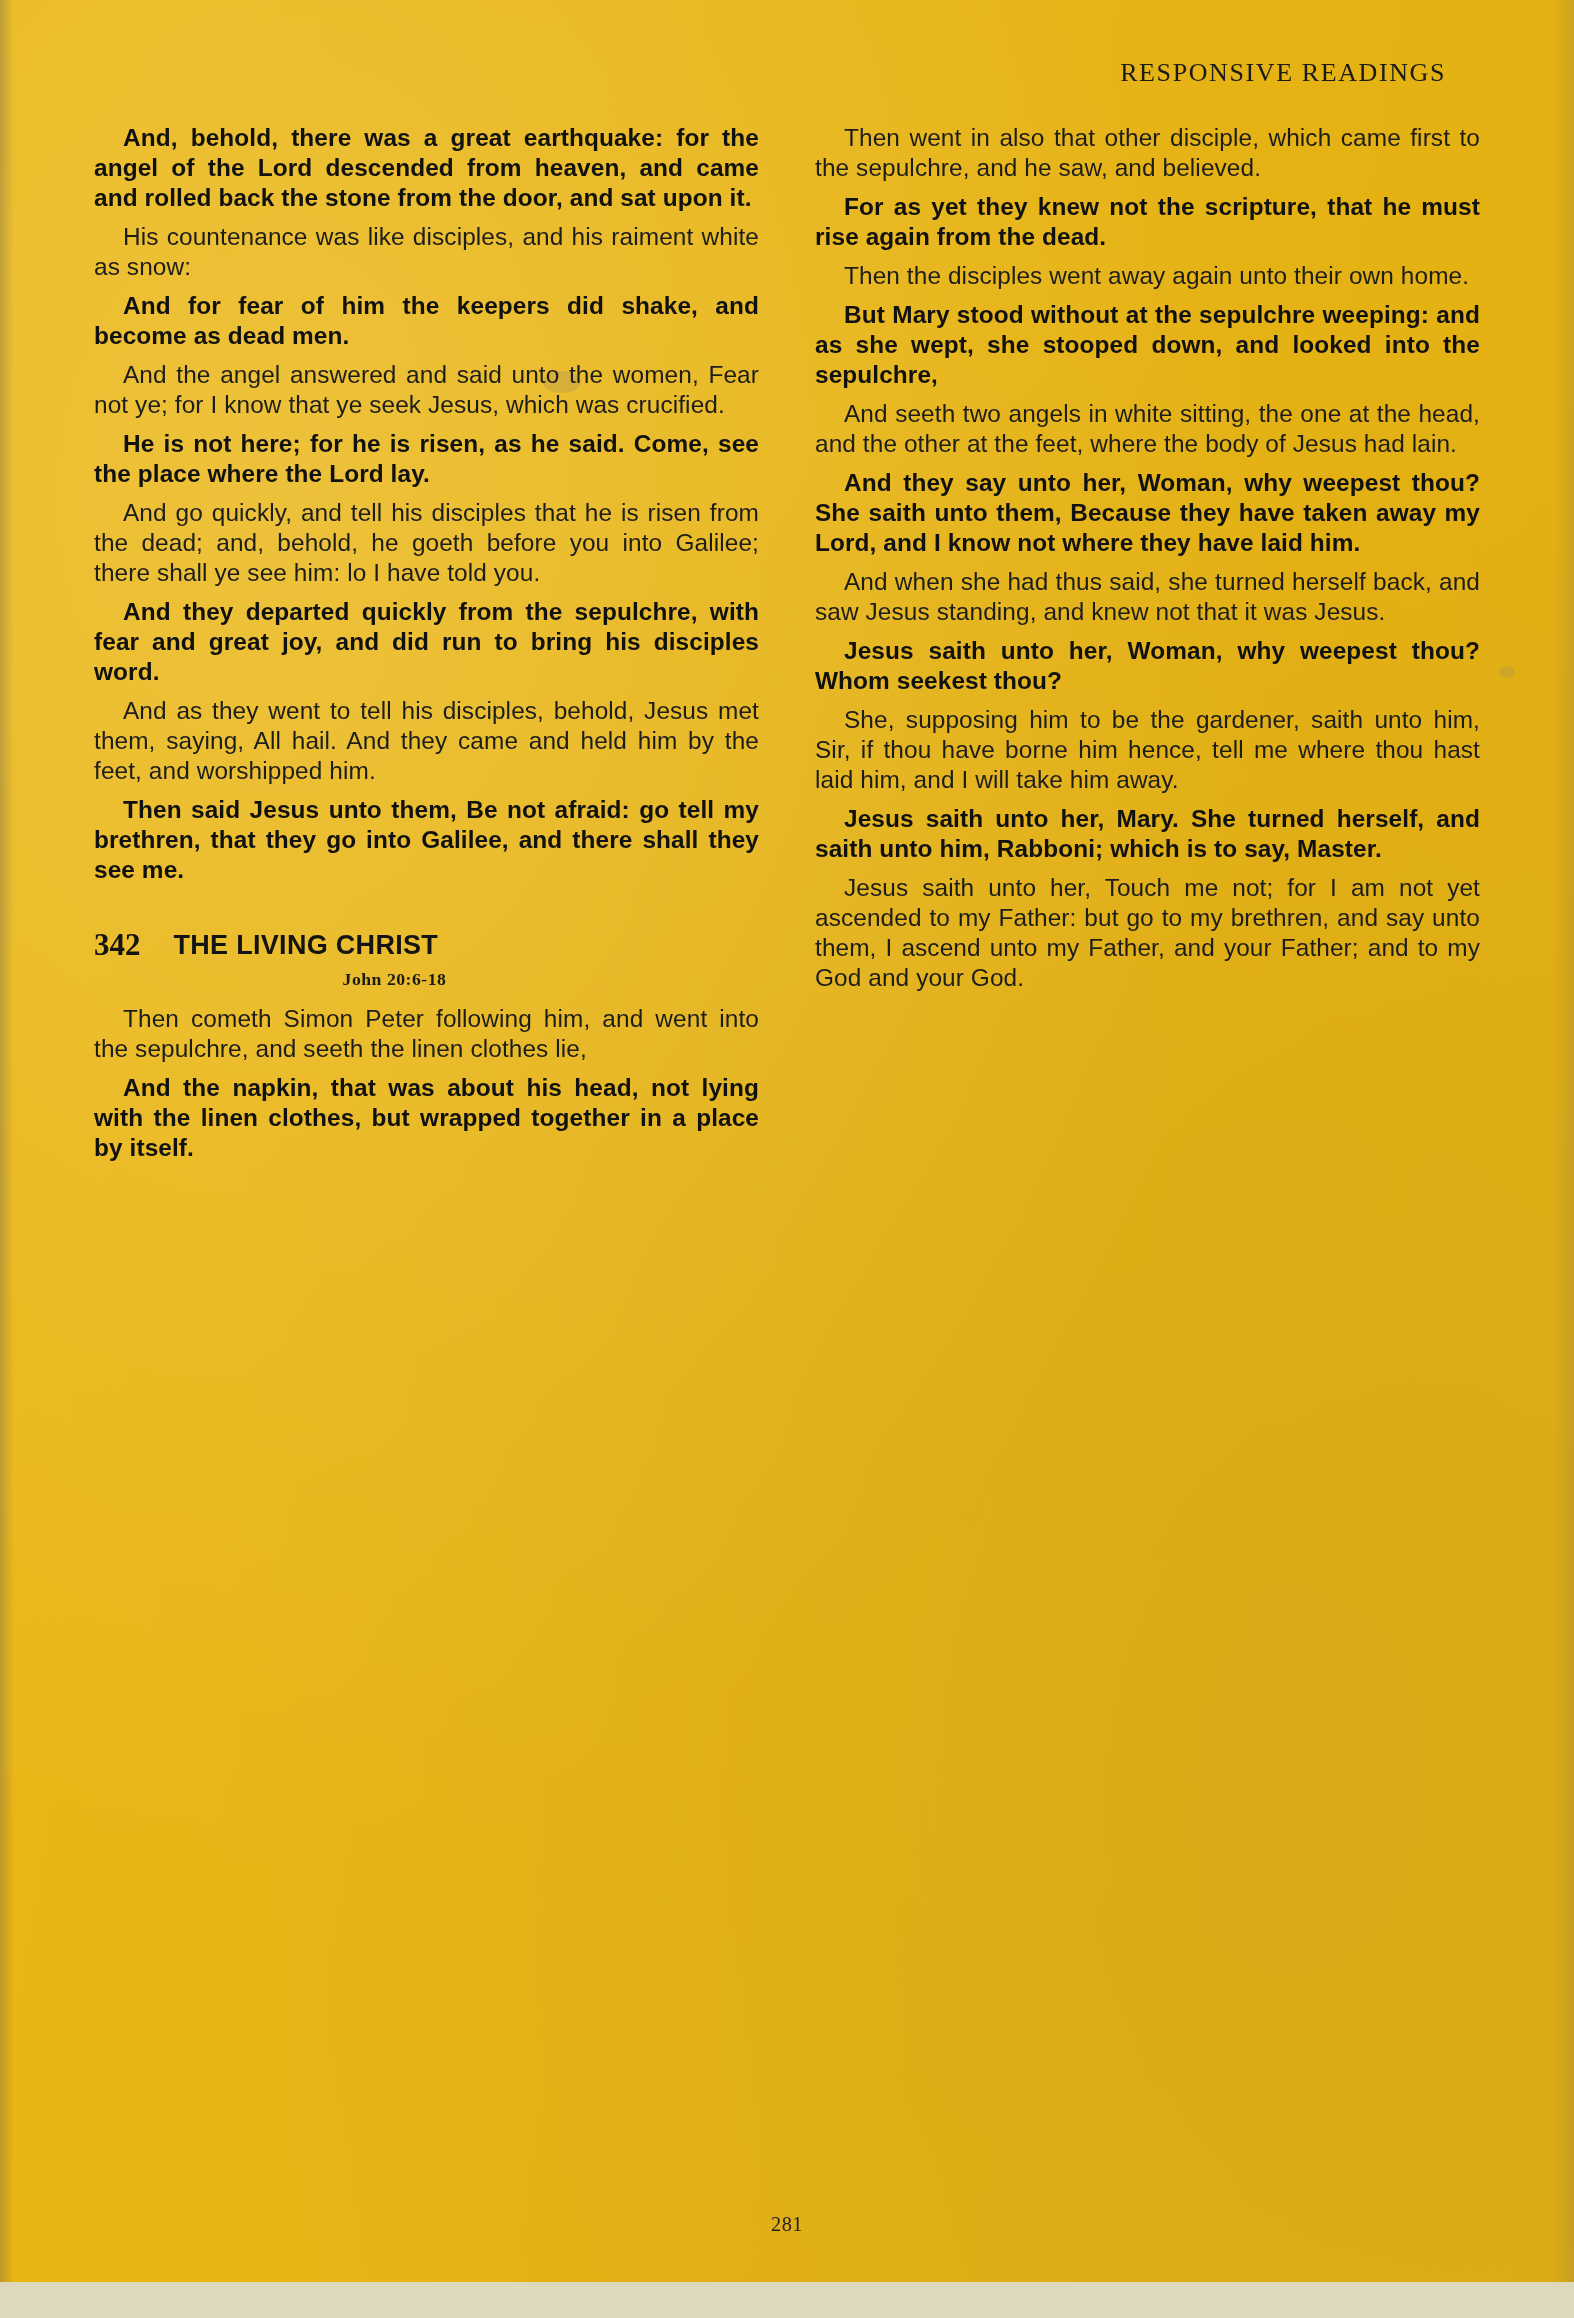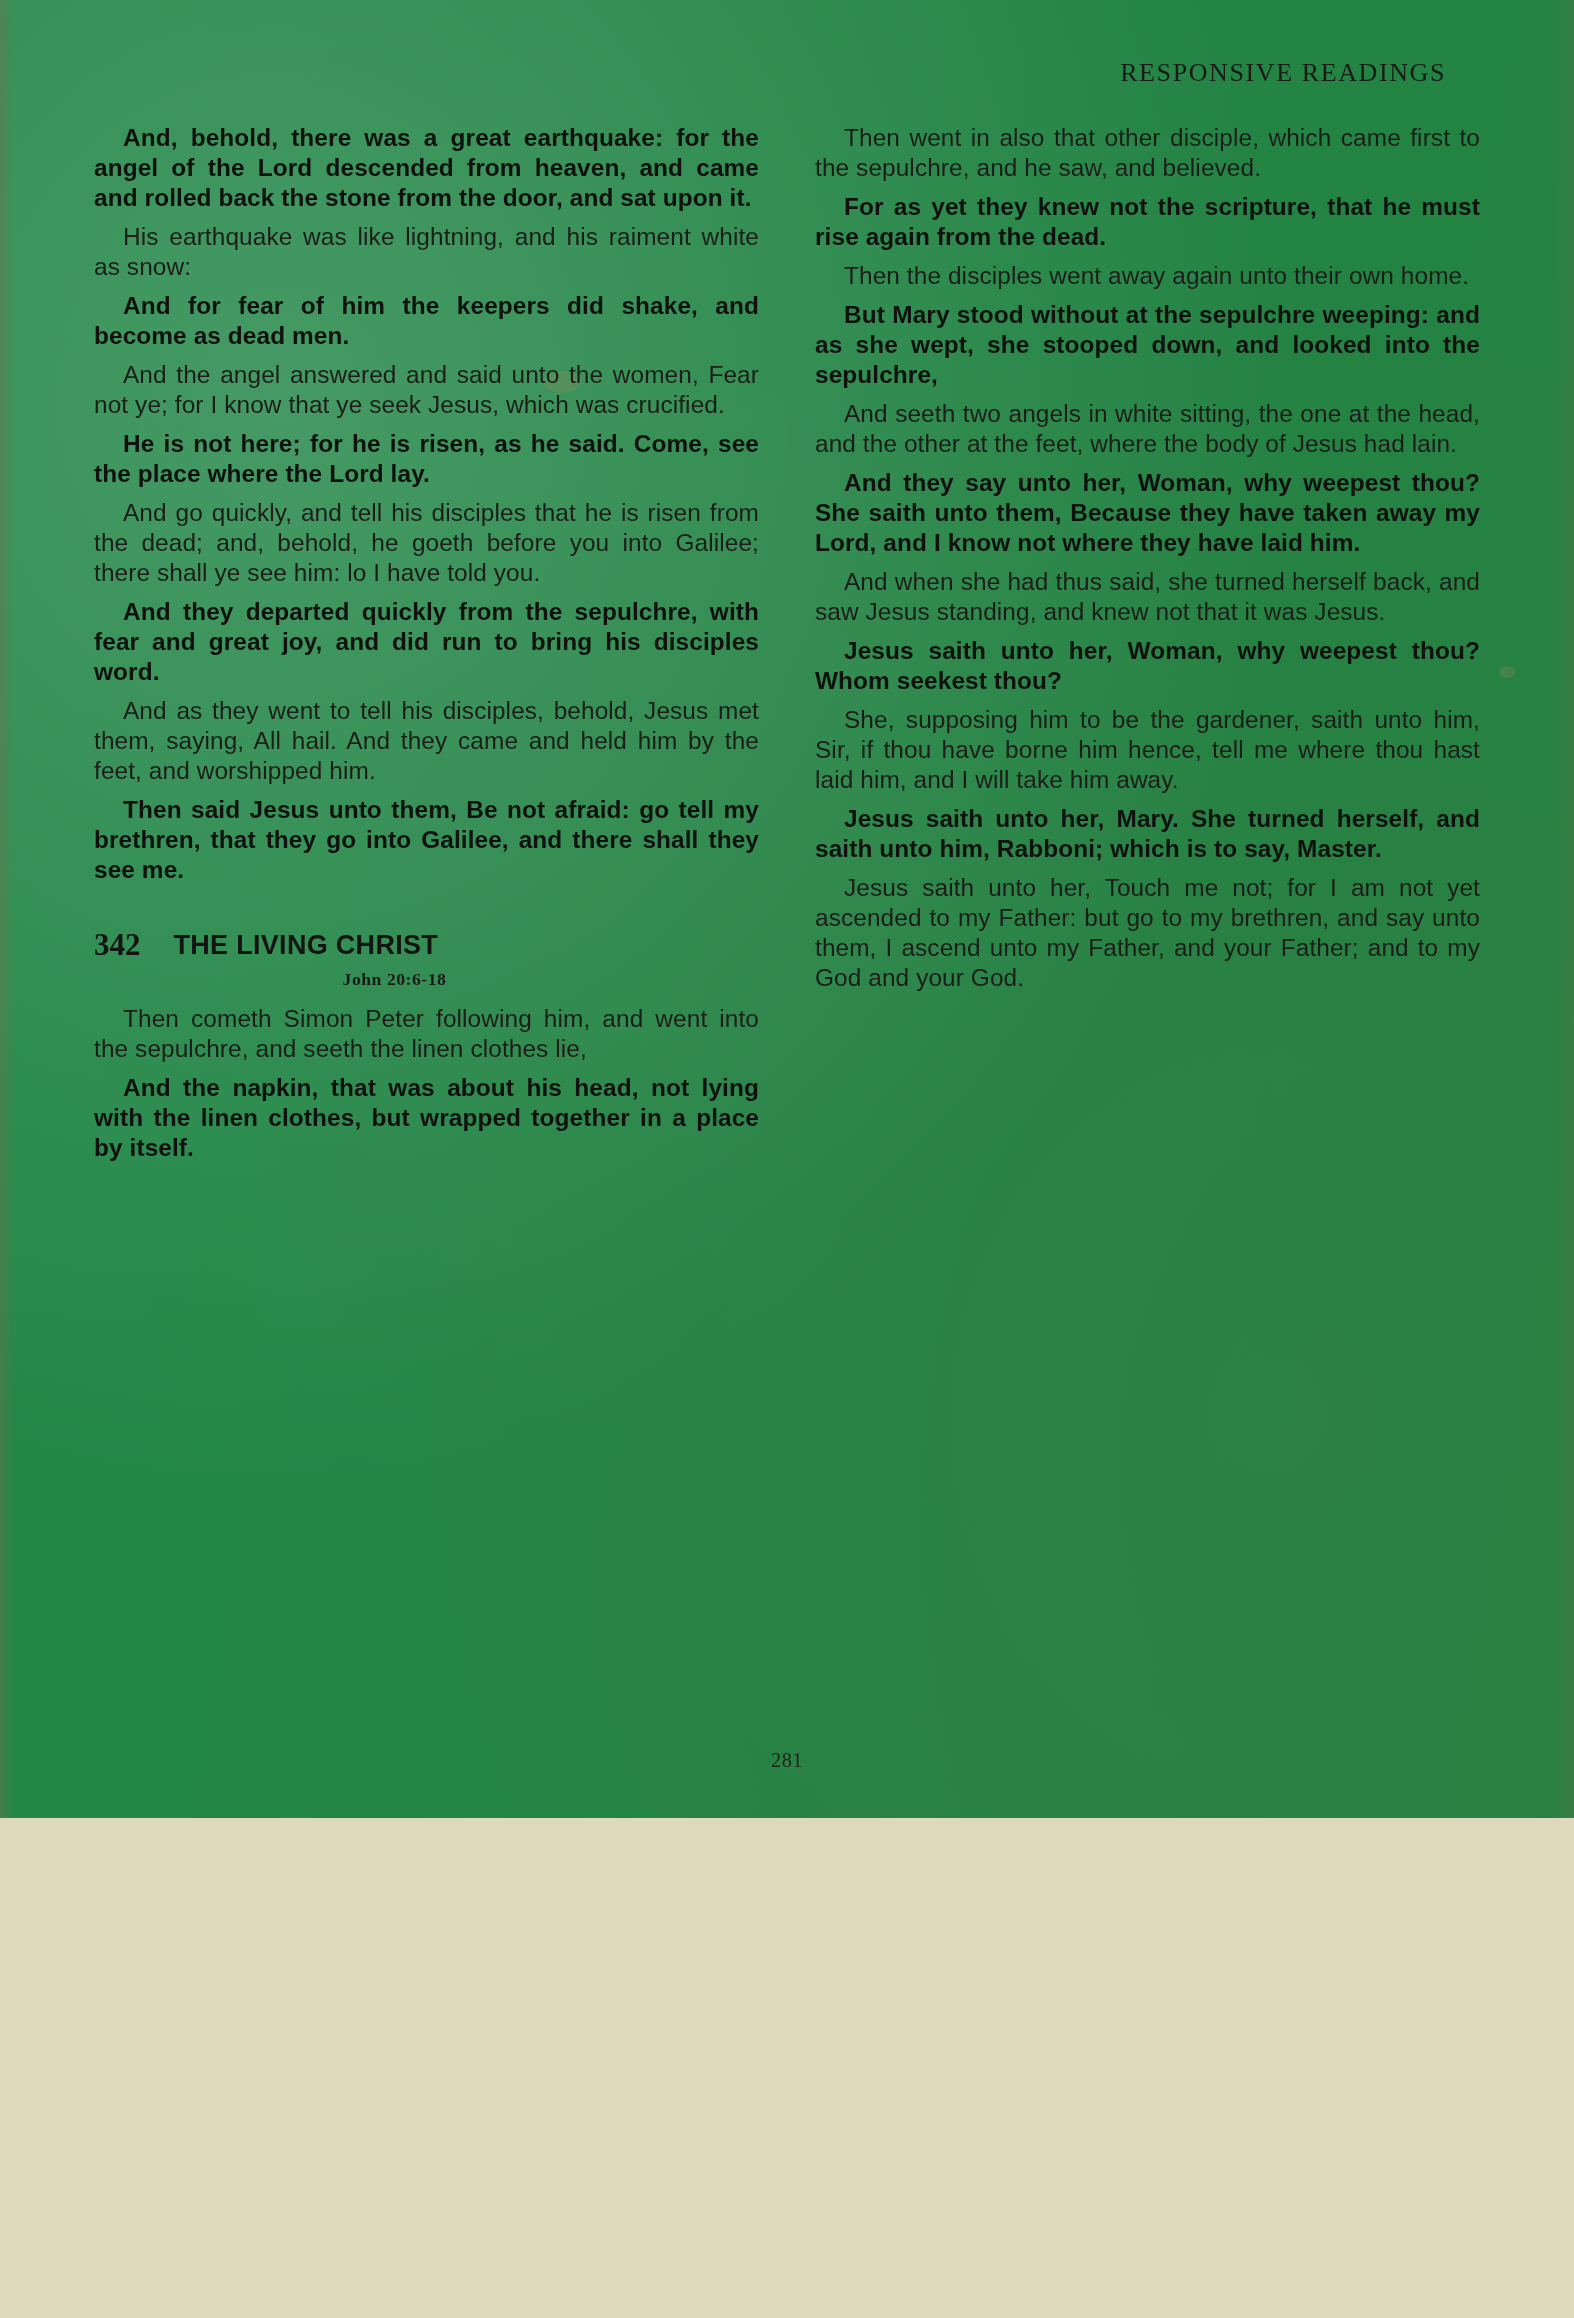--- a/index.html
+++ b/index.html
@@ -6,22 +6,22 @@
     margin: 0;
     padding: 0;
     background: #ded8bd;
   }
   body {
     font-family: "Liberation Sans", sans-serif;
   }
   .page {
     position: relative;
     width: 1574px;
-    height: 1818px;
-    background: #15803d;
+    height: 2282px;
+    background: #eab308;
     overflow: hidden;
   }
   
   .page:before {
     content: "";
     position: absolute;
     inset: 0;
     background:
       radial-gradient(ellipse at 18% 22%, rgba(255,255,255,0.16), rgba(255,255,255,0) 55%),
       radial-gradient(ellipse at 82% 78%, rgba(120,105,70,0.10), rgba(0,0,0,0) 60%),
@@ -140,21 +140,21 @@
 
   <div class="smudge" style="left:543px; top:371px; width:38px; height:21.5px; background:rgba(150,135,95,0.25);"></div>
   <div class="smudge" style="left:1499px; top:666px; width:16px; height:11.8px; background:rgba(150,135,95,0.28);"></div>
 
   <div class="header">RESPONSIVE READINGS</div>
 
   <div class="columns">
 
     <div class="col">
       <p class="vs bold">And, behold, there was a great earthquake: for the angel of the Lord descended from heaven, and came and rolled back the stone from the door, and sat upon it.</p>
-      <p class="vs">His earthquake was like lightning, and his raiment white as snow:</p>
+      <p class="vs">His countenance was like disciples, and his raiment white as snow:</p>
       <p class="vs bold">And for fear of him the keepers did shake, and become as dead men.</p>
       <p class="vs">And the angel answered and said unto the women, Fear not ye; for I know that ye seek Jesus, which was crucified.</p>
       <p class="vs bold">He is not here; for he is risen, as he said.  Come, see the place where the Lord lay.</p>
       <p class="vs">And go quickly, and tell his disciples that he is risen from the dead; and, behold, he goeth before you into Galilee; there shall ye see him: lo I have told you.</p>
       <p class="vs bold">And they departed quickly from the sepulchre, with fear and great joy, and did run to bring his disciples word.</p>
       <p class="vs">And as they went to tell his disciples, behold, Jesus met them, saying, All hail.  And they came and held him by the feet, and worshipped him.</p>
       <p class="vs bold">Then said Jesus unto them, Be not afraid: go tell my brethren, that they go into Galilee, and there shall they see me.</p>
 
       <div class="hymn-head">
         <span class="hymn-num">342</span>

